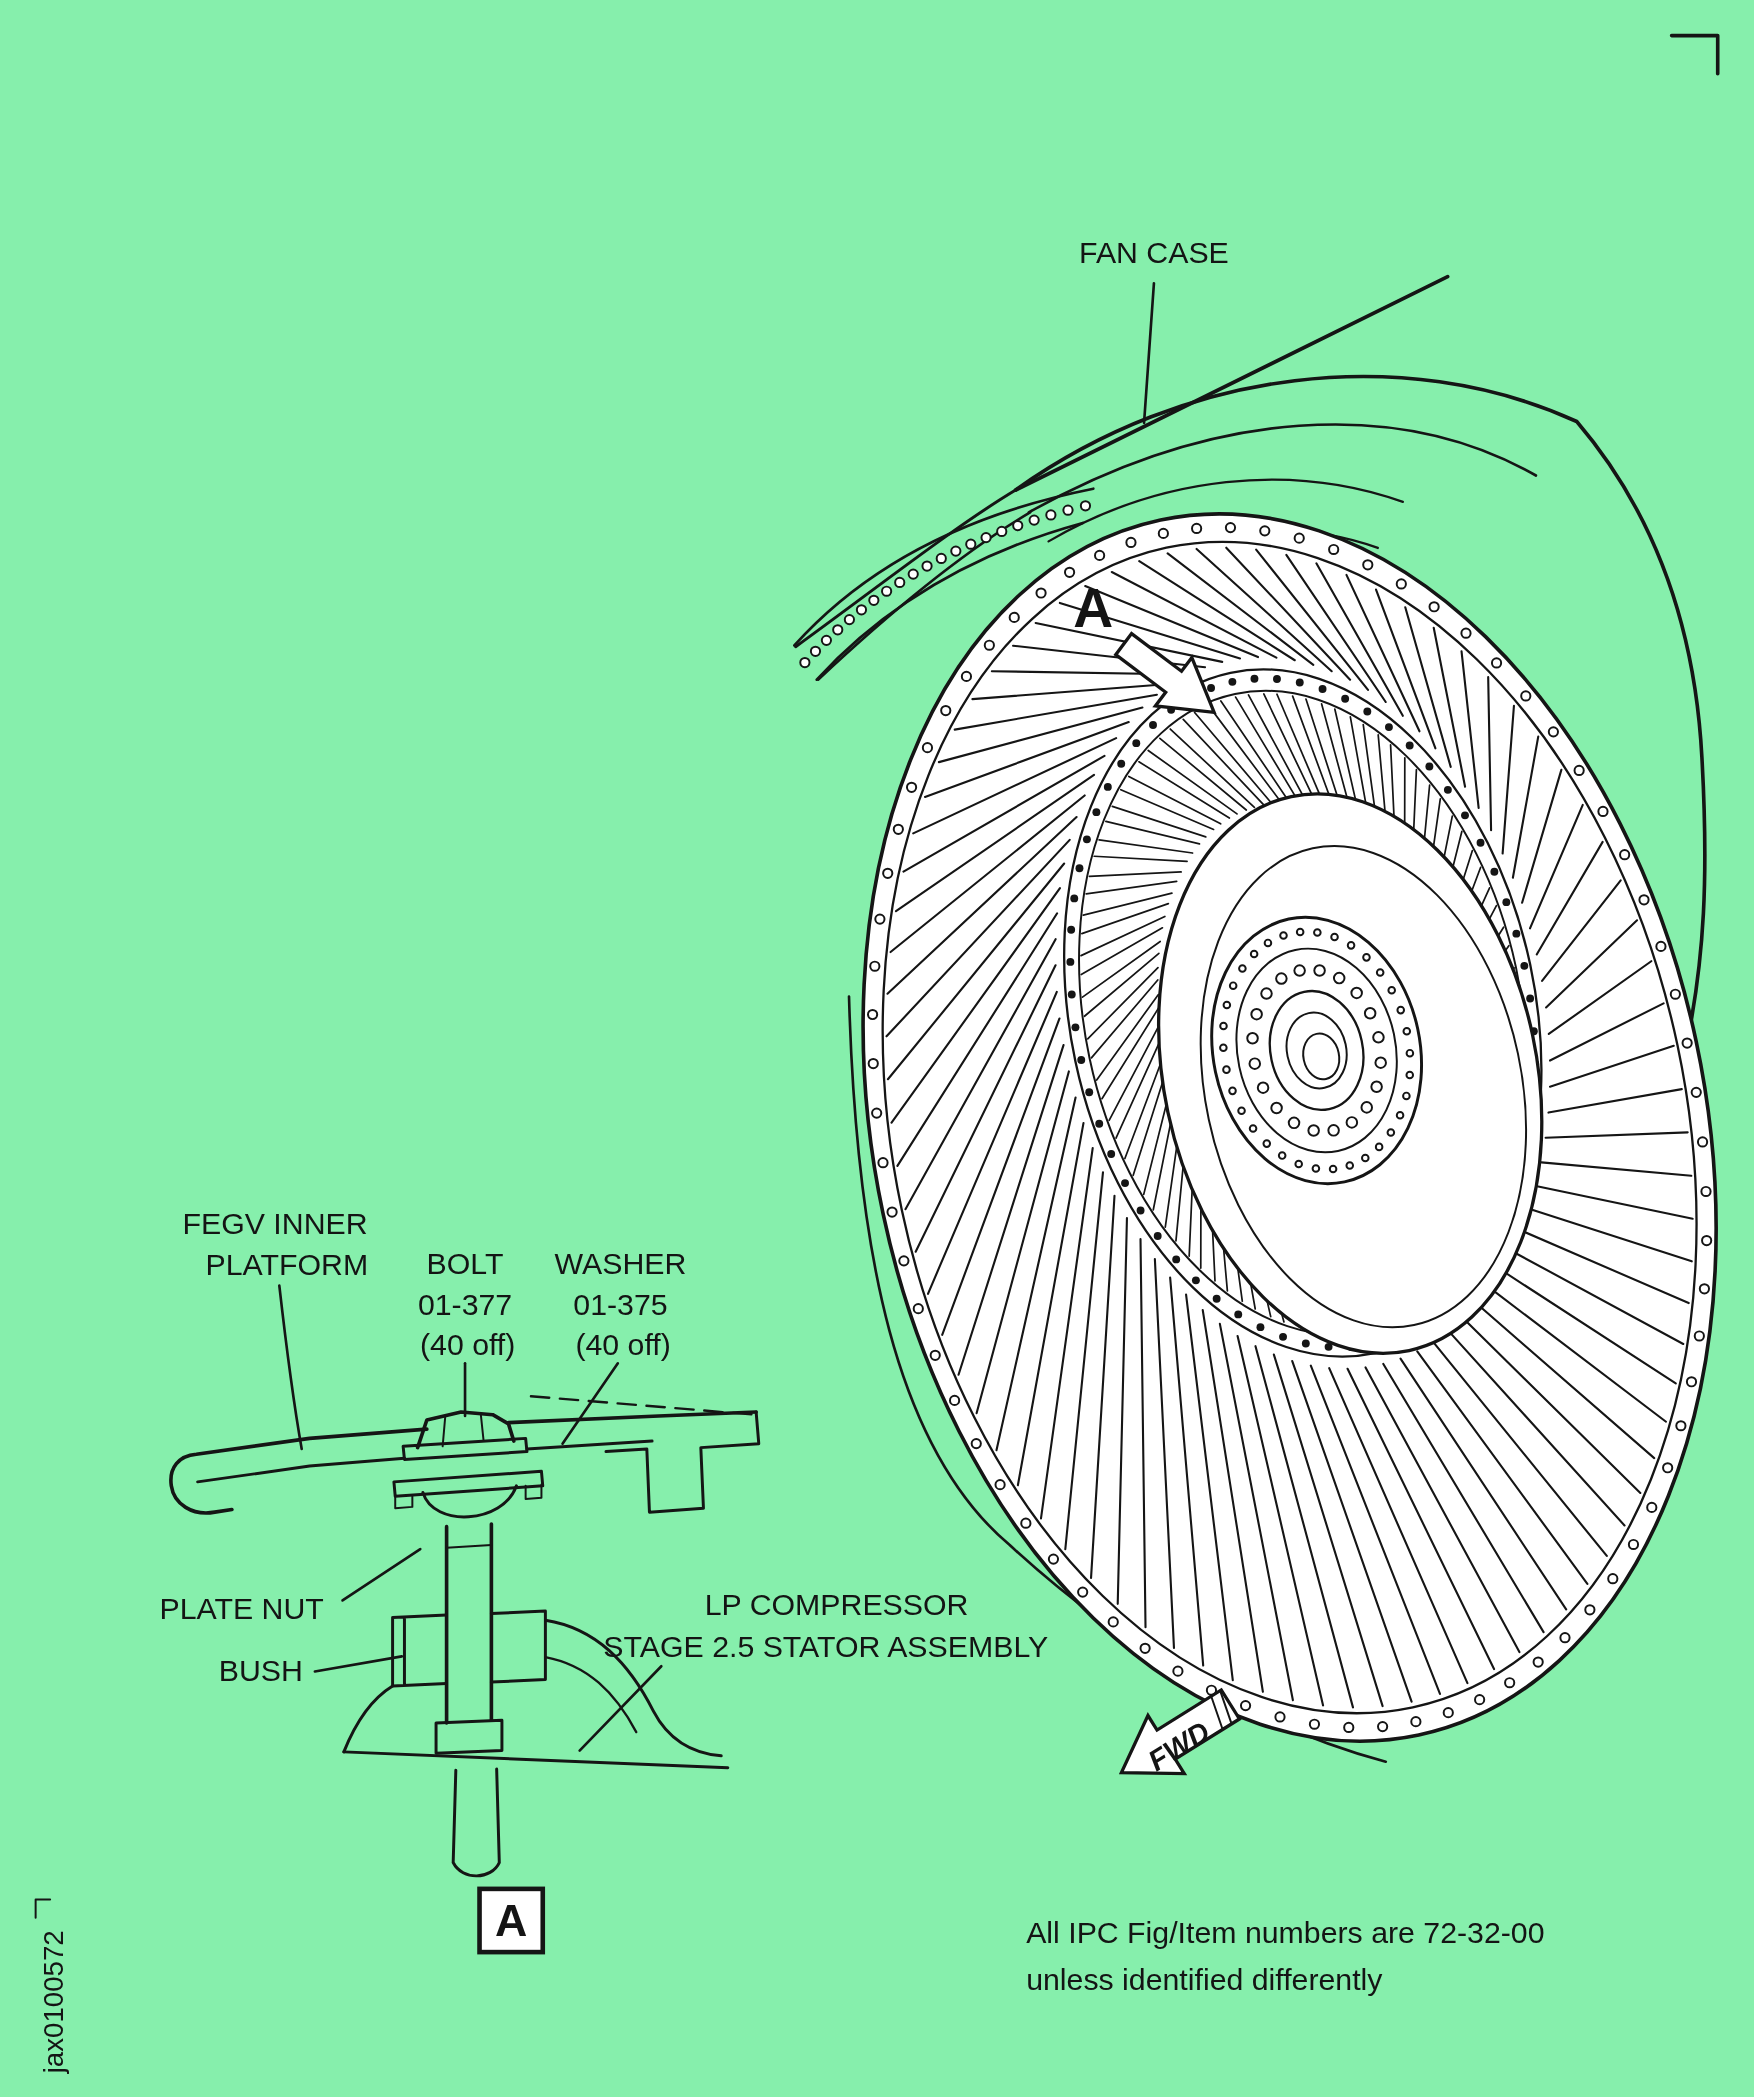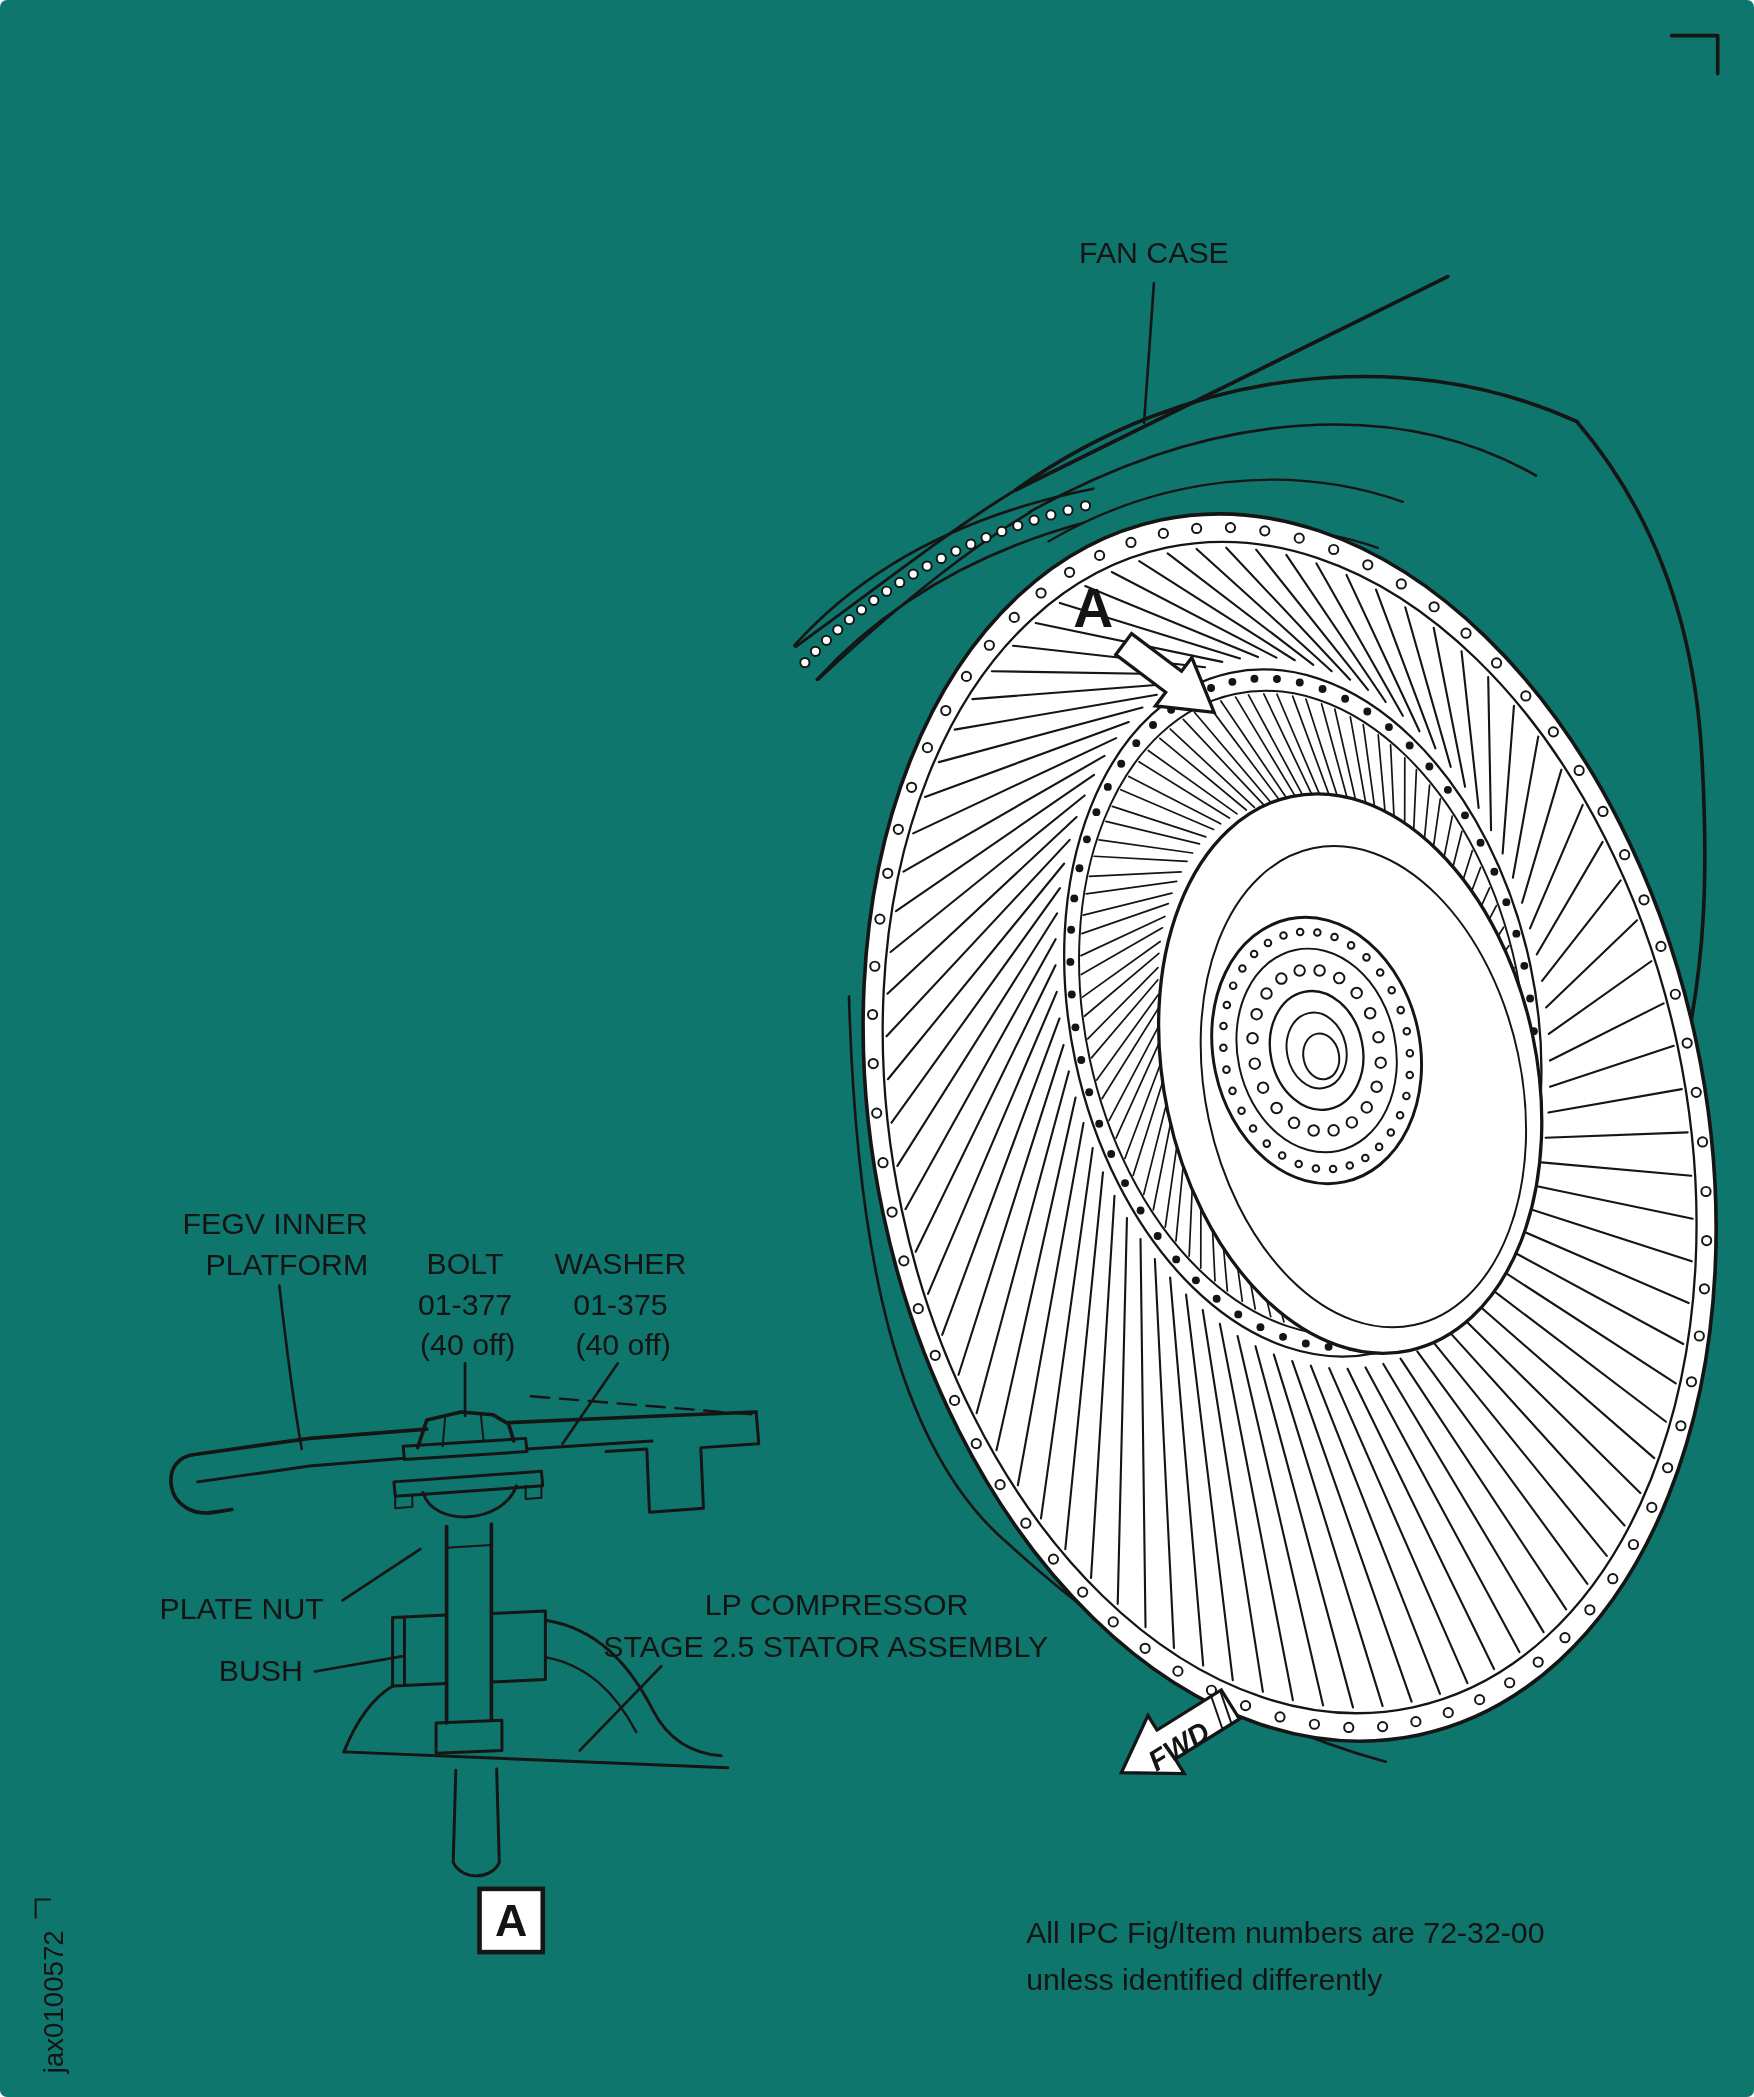--- a/index.html
+++ b/index.html
@@ -1,16 +1,16 @@
 <!DOCTYPE html>
 <html style="font-size:10.5px"><head>
 <meta charset="utf-8">
 <style>
   html,body{margin:0;padding:0;background:#ffffff;}
-  .page{position:relative;width:1754px;height:2097px;background:#0f766e;overflow:hidden;border-radius:7px;}
+  .page{position:relative;width:1754px;height:2097px;background:#86efac;overflow:hidden;}
   svg{position:absolute;left:0;top:0;}
   .ln{fill:none;stroke:#151515;stroke-width:4;stroke-linecap:round;stroke-linejoin:round;}
   .w5{stroke-width:5.5;} .w45{stroke-width:4.5;} .w35{stroke-width:3.5;} .w3{stroke-width:3;}
   .dash{stroke-dasharray:28 16;}
   .wfill{fill:#ffffff;stroke:#151515;}
   .riv{fill:#ffffff;stroke:#151515;stroke-width:3;}
   .bead{fill:#151515;stroke:none;}
   .lbl{font-family:"Liberation Sans",sans-serif;font-size:46px;fill:#141414;}
   .lblm{text-anchor:middle;}
   .marker{font-family:"Liberation Sans",sans-serif;font-size:84px;font-weight:bold;fill:#141414;text-anchor:middle;}

